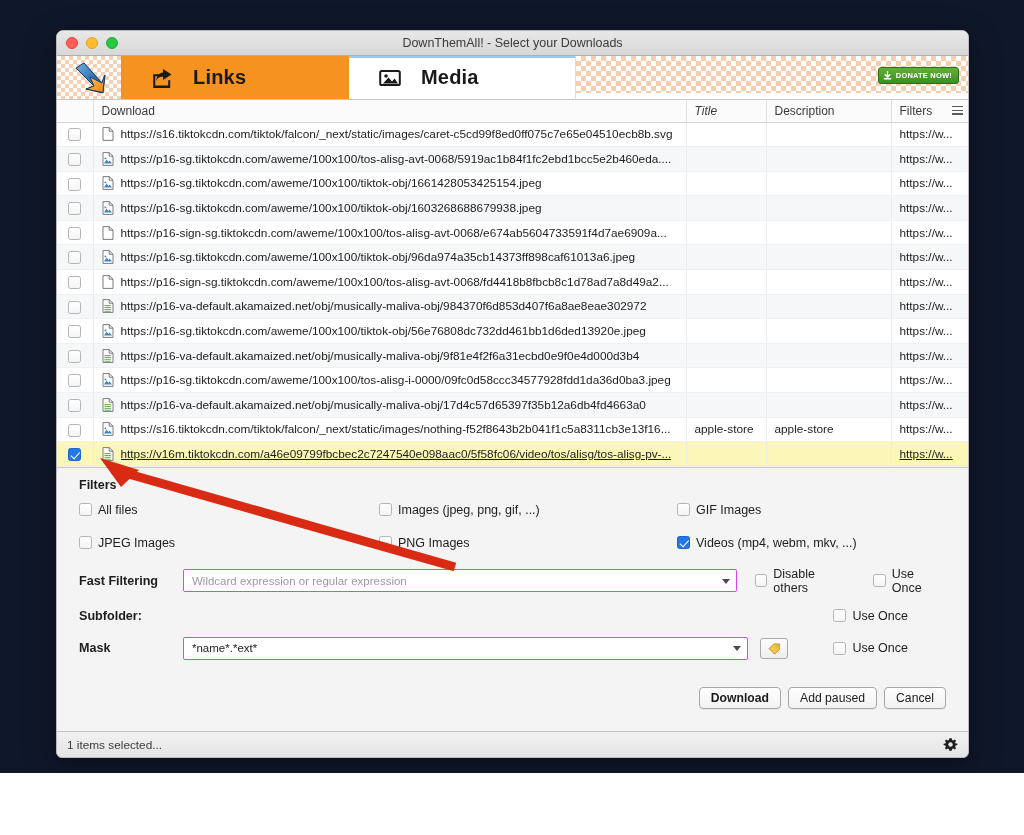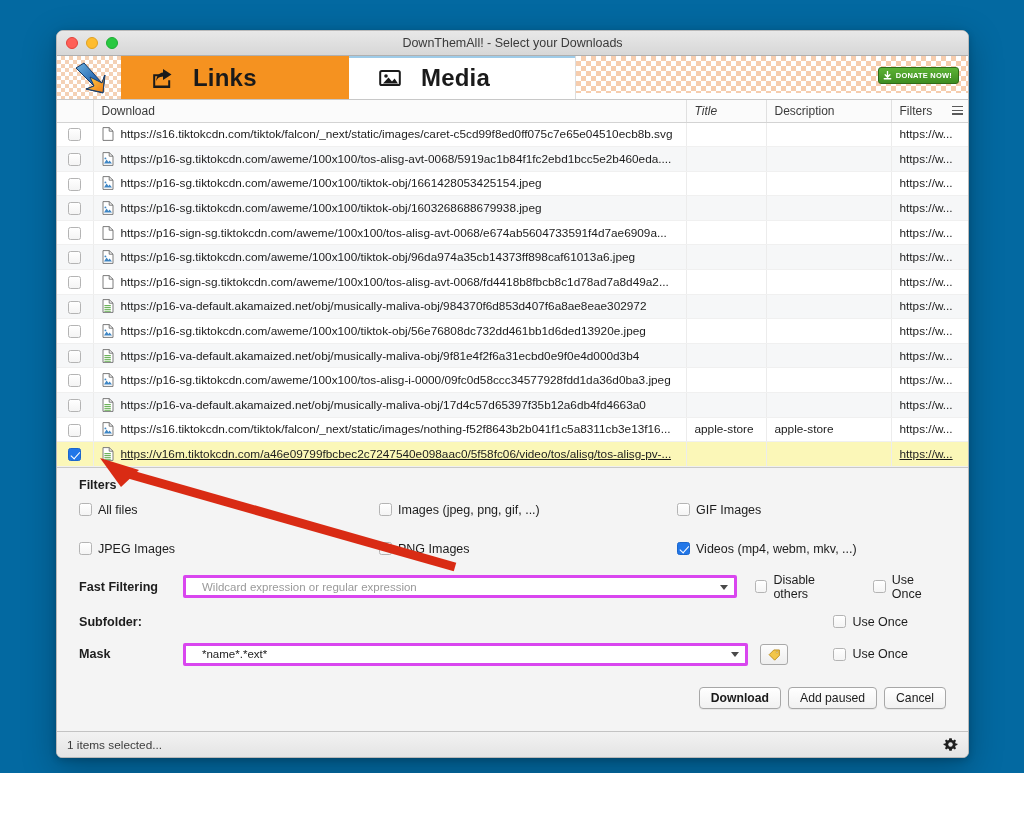--- a/index.html
+++ b/index.html
@@ -7,21 +7,21 @@
     margin: 0; padding: 0;
     width: 1024px; height: 835px;
     background: #ffffff;
     font-family: "Liberation Sans", sans-serif;
     -webkit-font-smoothing: antialiased;
   }
 
   #stage {
     position: relative;
     width: 1024px; height: 773px;
-    background: #0369a1;
+    background: #0f172a;
     overflow: hidden;
   }
 
   
   .window {
     position: absolute;
     left: 56px; top: 30px;
     width: 913px; height: 728px;
     background: #f4f4f4;
     border-radius: 7px 7px 6px 6px;
@@ -77,21 +77,21 @@
 
   .tab {
     display: flex; align-items: center; gap: 20px;
     padding: 0 0 0 30px;
     cursor: default;
     position: relative;
   }
   .tab.links   { width: 228px; background: #f59220; }
   .tab.media   { width: 226px; background: #ffffff; }
   .tab-icon { width: 22px; height: 20px; flex: 0 0 22px; }
-  .tab-label { font-size: 24px; font-weight: bold; color: #1a1a1a; letter-spacing: .2px; }
+  .tab-label { font-size: 20px; font-weight: bold; color: #1a1a1a; letter-spacing: .2px; }
   .tab.media::before {
     content: ""; position: absolute; left: 0; top: 0; right: 0; height: 2px;
     background: #9ecbe8;
   }
 
   .promo {
     flex: 1 1 auto; position: relative; overflow: hidden;
     background-color: #ffffff;
     background-image:
       linear-gradient(45deg, #f6cdae 25%, transparent 25%, transparent 75%, #f6cdae 75%),
@@ -176,35 +176,35 @@
     padding: 10px 22px 0 22px;
     height: 258px;
     position: relative;
   }
   .filters h3 {
     margin: 0 0 11px 0; font-size: 12.5px; font-weight: bold; color: #1d1d1d;
   }
   .checkgrid {
     display: grid;
     grid-template-columns: 300px 298px auto;
-    row-gap: 25px;
+    row-gap: 19px;
     margin-bottom: 17px;
   }
   .chk { display: flex; align-items: center; gap: 6px; font-size: 12.5px; color: #1d1d1d; }
 
   .formrow { display: flex; align-items: center; margin-bottom: 14px; }
   .formlabel { width: 104px; flex: 0 0 104px; font-size: 12.6px; font-weight: bold; color: #1d1d1d; }
   .combo {
     width: 565px; height: 23px;
     background: #ffffff;
-    border: 3px solid #d946ef;
+    border: 1px solid #d946ef;
     border-radius: 2px;
     position: relative;
     display: flex; align-items: center;
-    padding: 0 22px 0 16px;
+    padding: 0 22px 0 8px;
     font-size: 11.5px;
   }
   .combo .ph { color: #9a9a9a; }
   .combo .val { color: #222222; }
   .combo .caret {
     position: absolute; right: 6px; top: 50%; margin-top: -2px;
     width: 0; height: 0;
     border-left: 4.5px solid transparent;
     border-right: 4.5px solid transparent;
     border-top: 5px solid #4a4a4a;

